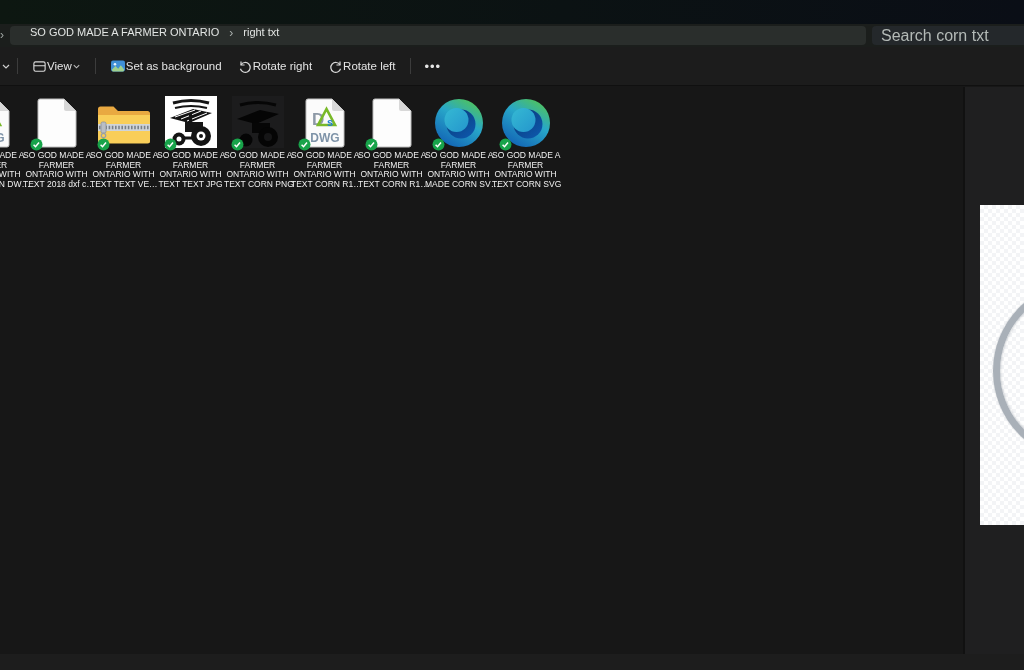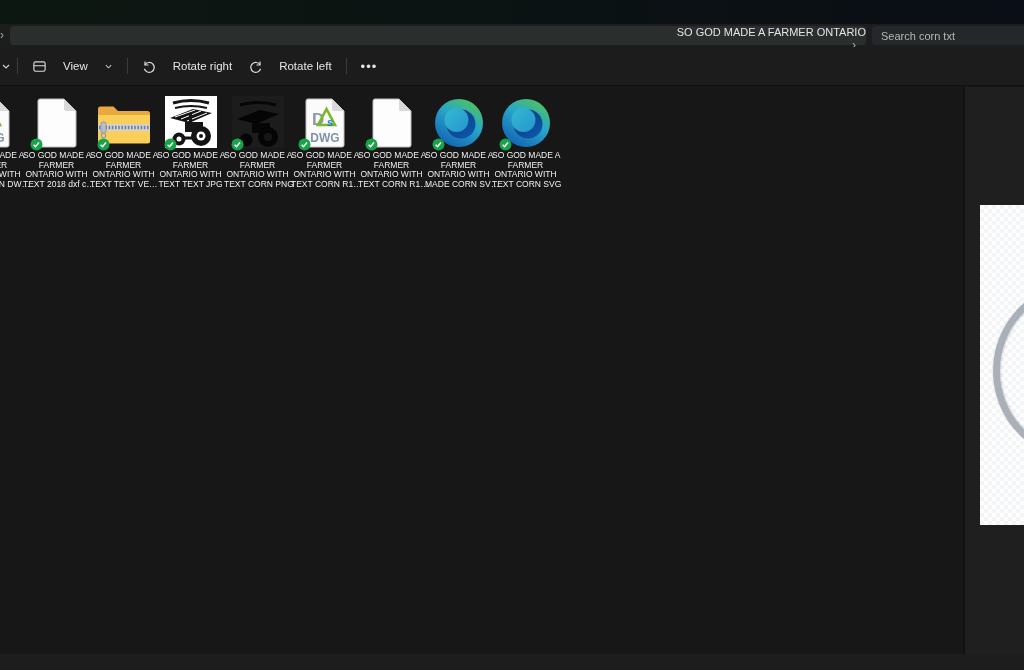--- a/index.html
+++ b/index.html
@@ -9,34 +9,34 @@
 
   
   .titleband { position:absolute; left:0; top:0; width:1024px; height:24px;
                background:linear-gradient(90deg,#0d1711 0%,#0b1213 55%,#0a0e16 100%); }
 
   
   .addr-row { position:absolute; left:0; top:24px; width:1024px; height:23px;
               background:#1b1e1c; }
   .addr-cut-chev { position:absolute; left:0; top:4px; color:#9fa5a2; font-size:12px; }
   .address-bar { position:absolute; left:10px; top:2px; width:856px; height:19px;
-                 background:#2a2e2c; border-radius:4px; display:flex; align-items:flex-end;
-                 padding-left:4px;flex-direction:column; }
+                 background:#2a2e2c; border-radius:4px; display:flex; align-items:flex-start;
+                 padding-left:20px; }
   .crumb { color:#e2e5e3; font-size:11px; white-space:nowrap; }
   .crumb-sep { color:#aab0ad; font-size:12px; margin:0 10px; }
   .search-box { position:absolute; left:872px; top:2px; width:160px; height:19px;
                 background:#24282b; border-radius:4px; display:flex; align-items:center;
                 padding-left:9px; }
-  .search-ph { color:#b4bab7; font-size:11px; white-space:nowrap; }
+  .search-ph { color:#b4bab7; font-size:16px; white-space:nowrap; }
 
   
   .toolbar { position:absolute; left:0; top:47px; width:1024px; height:39px;
              background:#1c1c1c; border-bottom:1px solid #101010;
              display:flex; align-items:center; }
-  .tb-btn { display:flex; align-items:center; gap:16px; color:#e4e4e4; font-size:11.5px;
+  .tb-btn { display:flex; align-items:center; gap:0; color:#e4e4e4; font-size:11.5px;
             padding:5px 8px; border-radius:4px; white-space:nowrap; }
   .tb-sep { width:1px; height:16px; background:#3c3c3c; margin:0 6px; }
   .tb-chev-cut { margin-left:1px; }
   svg.glyph { display:block; }
 
   
   .content { position:absolute; left:0; top:87px; width:963px; height:567px; background:#171717; }
   .files-row { position:absolute; left:-44px; top:5px; display:flex; }
   .tile { width:67px; display:flex; flex-direction:column; align-items:center; border-radius:4px; }
   .icon-wrap { position:relative; width:56px; height:56px; display:flex;
@@ -109,20 +109,28 @@
           <rect x="2" y="3" width="12" height="10" rx="1.8" fill="none" stroke="#d9d9d9" stroke-width="1.2"></rect>
           <path d="M2 7.2 h12" stroke="#d9d9d9" stroke-width="1.1"></path>
         </svg>
       <span>View</span>
       <svg class="glyph" width="9" height="9" viewBox="0 0 10 10">
           <path d="M2 3.5 l3 3 3-3" fill="none" stroke="#bdbdbd" stroke-width="1.2"></path>
         </svg>
     </div>
     <div class="tb-sep"></div>
     <div class="tb-btn">
+      <svg class="glyph" width="16" height="16" viewBox="0 0 16 16">
+          <rect x="1" y="2.5" width="14" height="11" rx="2" fill="#3f8fd6"></rect>
+          <circle cx="5" cy="6.2" r="1.3" fill="#eaf4ff"></circle>
+          <path d="M2 11.5 l3.4-3.6 2.8 2.8 2.6-3.4 3.2 4 v1 q0 1.2-1.2 1.2 h-9.6 q-1.2 0-1.2-1.2 z" fill="#9fd08f"></path>
+        </svg>
+      <span>Set as background</span>
+    </div>
+    <div class="tb-btn">
       <svg class="glyph" width="15" height="15" viewBox="0 0 16 16">
           <path d="M3.2 6.2 a5.3 5.3 0 1 1 -0.6 4.2" fill="none" stroke="#d9d9d9" stroke-width="1.3"></path>
           <path d="M3.2 2.6 v3.8 h3.8" fill="none" stroke="#d9d9d9" stroke-width="1.3"></path>
         </svg>
       <span>Rotate right</span>
     </div>
     <div class="tb-btn">
       <svg class="glyph" width="15" height="15" viewBox="0 0 16 16">
           <path d="M12.8 6.2 a5.3 5.3 0 1 0 0.6 4.2" fill="none" stroke="#d9d9d9" stroke-width="1.3"></path>
           <path d="M12.8 2.6 v3.8 h-3.8" fill="none" stroke="#d9d9d9" stroke-width="1.3"></path>

